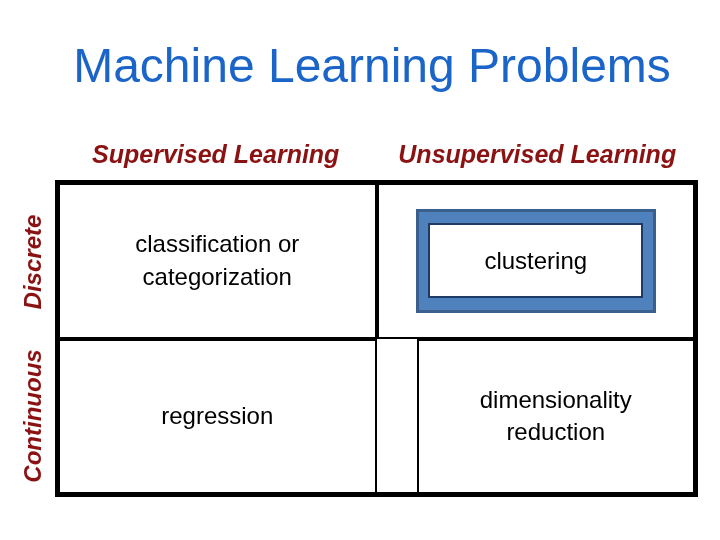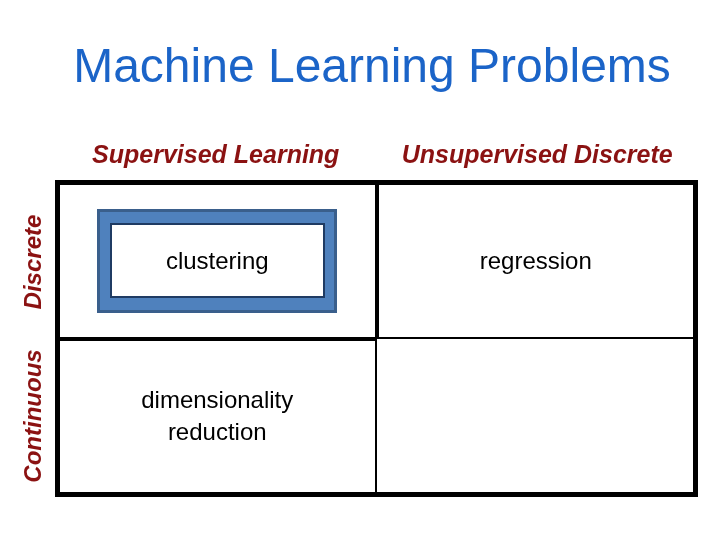--- a/index.html
+++ b/index.html
@@ -107,29 +107,33 @@
 </style>
 </head>
 <body>
 
 <div class="slide">
 
   <h1 class="title">Machine Learning Problems</h1>
 
   <div class="col-headers">
     <div class="col-header">Supervised Learning</div>
-    <div class="col-header">Unsupervised Discrete</div>
+    <div class="col-header">Unsupervised Learning</div>
   </div>
 
   <div class="row-header discrete">Discrete</div>
 
   <div class="row-header continuous">Continuous</div>
 
   <div class="matrix-table">
 
+    <div class="cell">
+      <span class="cell-label">classification or
+categorization</span>
+    </div>
 
     <div class="cell">
       <div class="highlight-outer">
         <div class="highlight-inner">
           <span class="cell-label">clustering</span>
         </div>
       </div>
     </div>
 
     <div class="cell">

